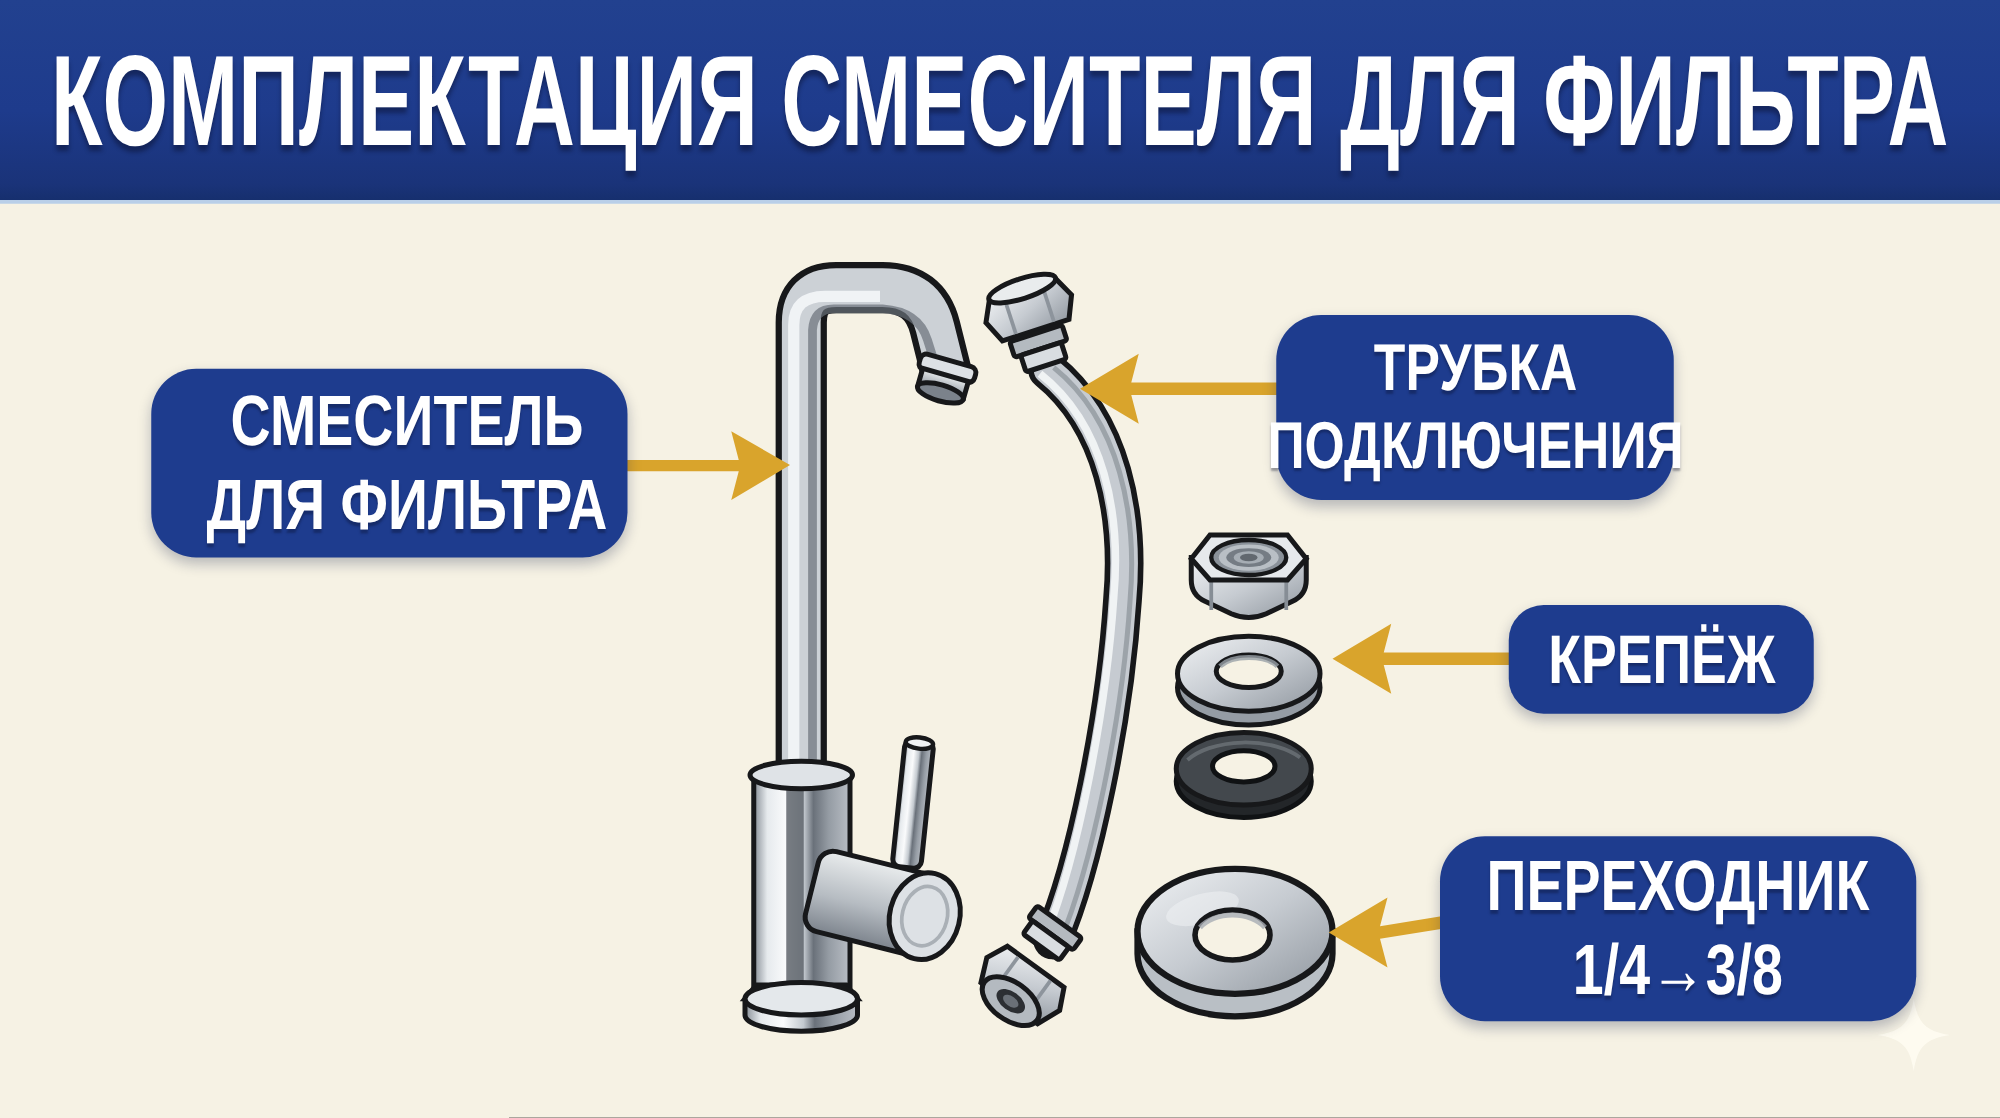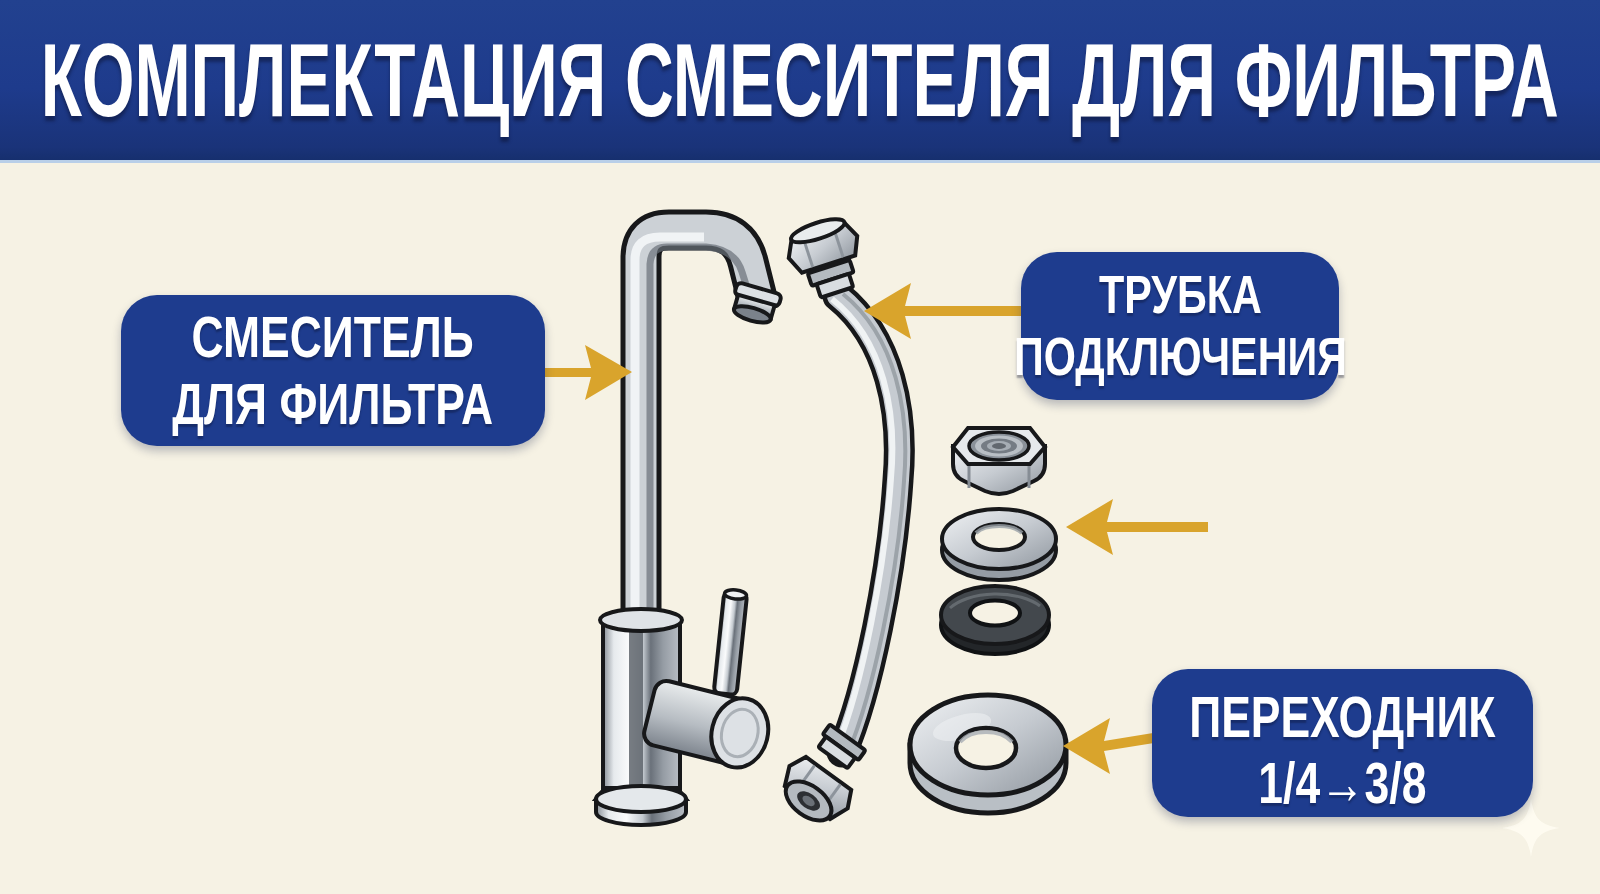--- a/index.html
+++ b/index.html
@@ -36,24 +36,24 @@
     position:absolute;z-index:2;background:var(--callout-bg,#1e3c8e);
     color:var(--callout-text,#fff);font-weight:bold;border-radius:36px;
     display:flex;align-items:center;justify-content:center;
     box-shadow:0 5px 10px rgba(25,35,75,0.28);
   }
   .callout .squeeze{
     transform:scaleX(0.78);transform-origin:50% 50%;
     text-align:center;line-height:1.17;white-space:nowrap;
     text-shadow:0 3px 2px rgba(8,14,40,0.35);
   }
-  #co-faucet  {left:121px; top:295px; width:424px; height:151px; font-size:57px;}
+  #co-faucet  {left:121px; top:295px; width:352px; height:151px; font-size:57px;padding-left:29px;}
   #co-tube    {left:1021px;top:252px; width:318px; height:148px; font-size:53px;}
   #co-fastener{left:1207px;top:484px; width:244px; height:87px;  font-size:55px;border-radius:28px;}
-  #co-adapter {left:1152px;top:669px; width:381px; height:148px; font-size:57px;align-items:flex-end;}
+  #co-adapter {left:1152px;top:669px; width:381px; height:148px; font-size:57px;}
 </style>
 </head>
 <body>
 
 <div class="stage">
 
   <header class="banner">
     <h1>КОМПЛЕКТАЦИЯ СМЕСИТЕЛЯ ДЛЯ ФИЛЬТРА</h1>
   </header>
 
@@ -196,20 +196,25 @@
     </div>
   </div>
 
   <div class="callout" id="co-tube">
     <div class="squeeze">
       <div>ТРУБКА</div>
       <div>ПОДКЛЮЧЕНИЯ</div>
     </div>
   </div>
 
+  <div class="callout" id="co-fastener">
+    <div class="squeeze">
+      <div>КРЕПЁЖ</div>
+    </div>
+  </div>
 
   <div class="callout" id="co-adapter">
     <div class="squeeze">
       <div>ПЕРЕХОДНИК</div>
       <div>1/4→3/8</div>
     </div>
   </div>
 
 </div>
 

